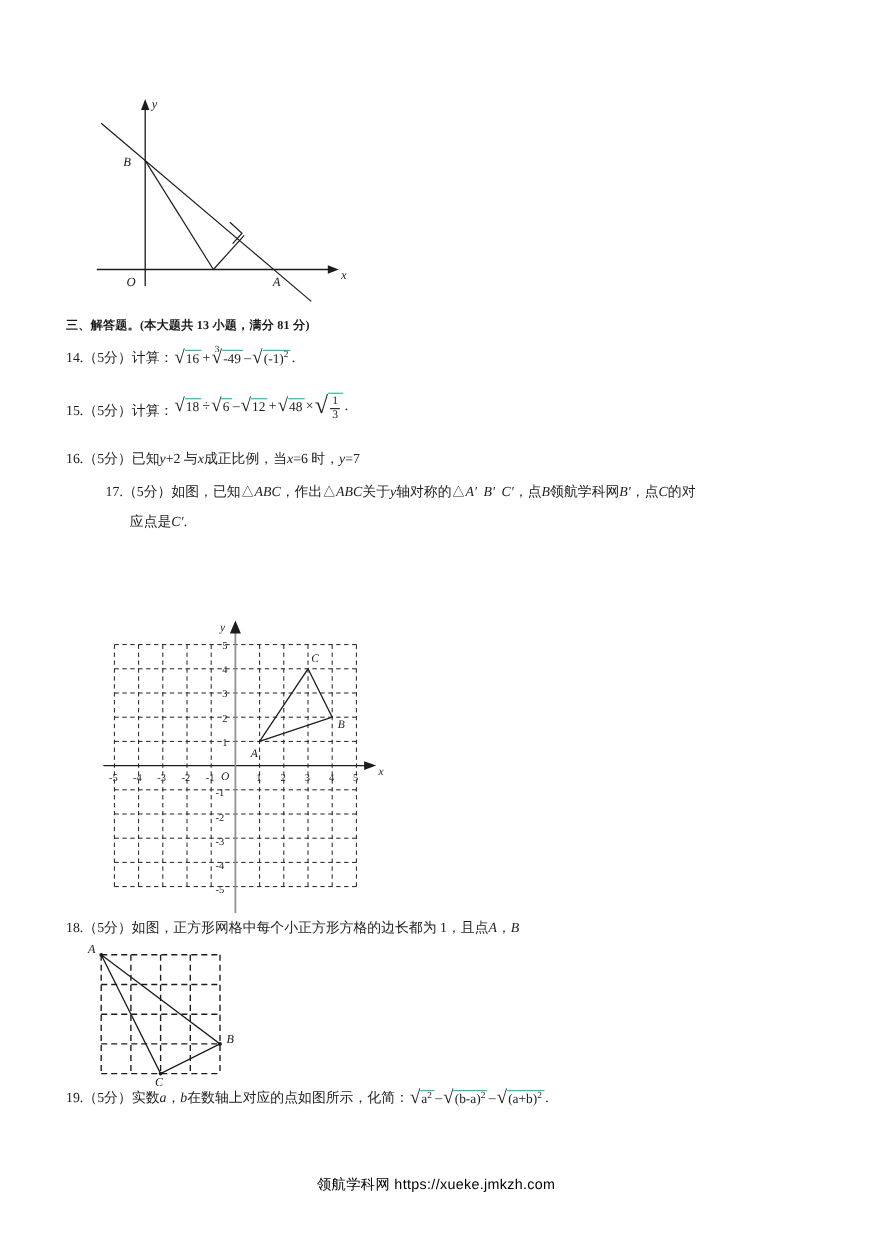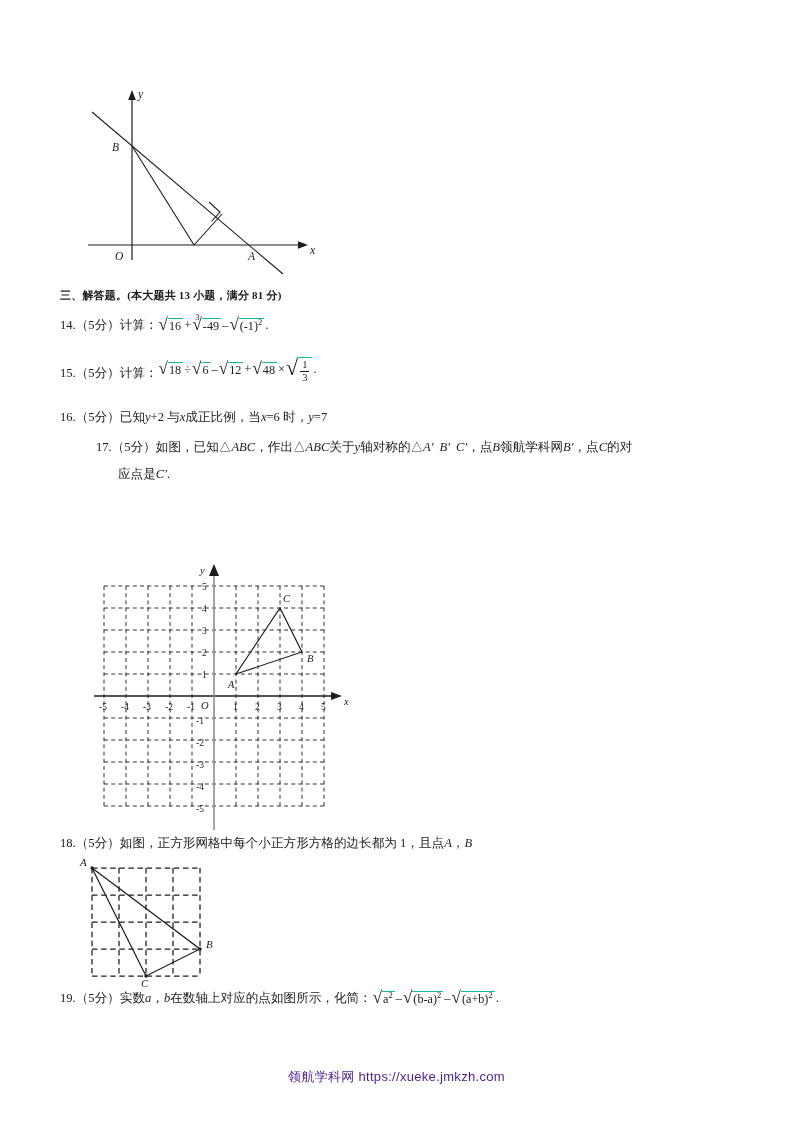--- a/index.html
+++ b/index.html
@@ -136,21 +136,21 @@
   }
 
   
   .footer {
     position: absolute;
     left: 0;
     right: 0;
     top: 1068px;
     text-align: center;
     font-size: 13px;
-    color: #4c1d95;
+    color: #000000;
     font-family: "Liberation Sans", sans-serif;
     letter-spacing: 0.3px;
   }
 
   svg { display: block; overflow: visible; }
   svg text { font-family: "Liberation Serif", serif; }
 </style>
 </head>
 <body>
 

